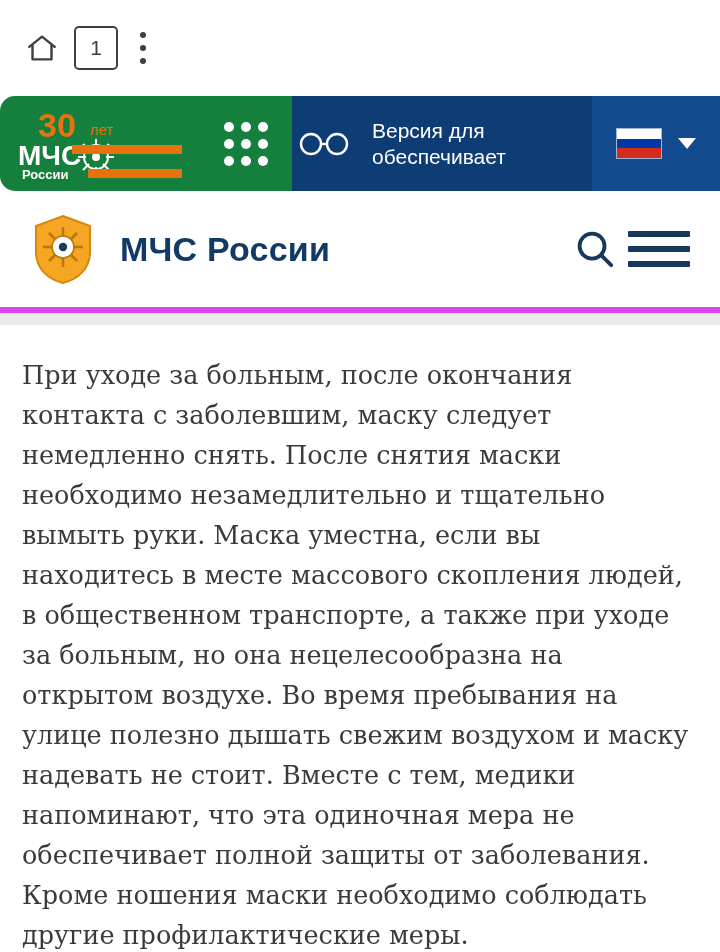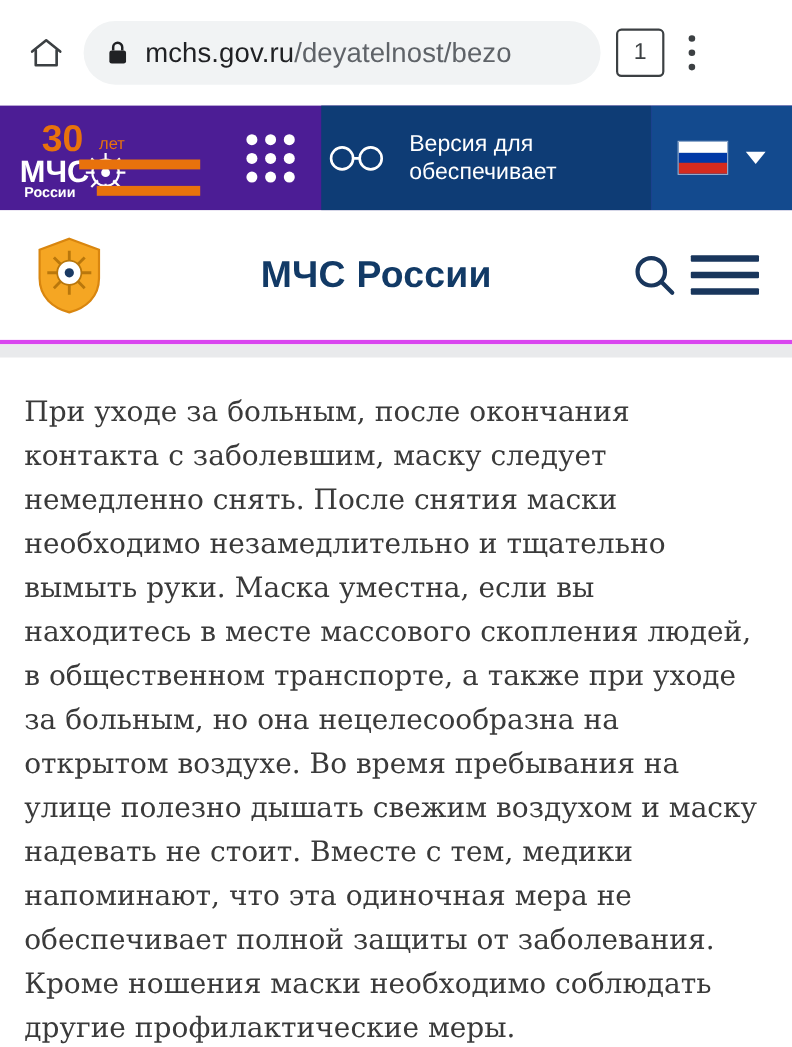--- a/index.html
+++ b/index.html
@@ -86,25 +86,26 @@
     width: 6px;
     height: 6px;
     border-radius: 50%;
     background: #3c4043;
     margin: 3.5px 0;
   }
 
   
   .site-topbar {
     height: 95px;
-    background: #4c1d95;
+    background: #15803d;
     display: flex;
     align-items: stretch;
     color: #ffffff;
     position: relative;
+    border-radius: 15px;
   }
   .logo30 {
     width: 200px;
     display: flex;
     align-items: center;
     justify-content: center;
     flex: 0 0 auto;
     position: relative;
   }
   .logo30 svg { display:block; }
@@ -174,22 +175,21 @@
   }
 
   
   .site-header {
     height: 122px;
     background: #ffffff;
     display: flex;
     align-items: center;
     padding: 0 28px;
     box-sizing: border-box;
-    border-bottom: 4px solid #d946ef;
-    text-align: center;
+    border-bottom: 6px solid #d946ef;
   }
   .emblem { width: 70px; flex: 0 0 auto; display:flex; align-items:center; justify-content:center;}
   .site-title {
     font-size: 34px;
     font-weight: bold;
     color: #123a66;
     margin-left: 22px;
     flex: 1 1 auto;
     letter-spacing: 0.2px;
   }
@@ -235,29 +235,20 @@
 
 <div class="browser-bar">
 
   <div class="home-btn">
     <svg width="34" height="34" viewBox="0 0 24 24" fill="none" stroke="#3c4043" stroke-width="1.7" stroke-linecap="round" stroke-linejoin="round">
       <path d="M3 11.2 12 4l9 7.2"></path>
       <path d="M5.3 10.4V20h13.4v-9.6"></path>
     </svg>
   </div>
 
-  <div class="omnibox">
-    <span class="lock-icon">
-      <svg width="22" height="26" viewBox="0 0 20 24">
-        <rect x="3" y="10" width="14" height="11" rx="2" fill="#202124"></rect>
-        <path d="M6.2 10V7.4a3.8 3.8 0 0 1 7.6 0V10" fill="none" stroke="#202124" stroke-width="2.1"></path>
-      </svg>
-    </span>
-    <span class="url-text"><span>mchs.gov.ru</span><span class="dim">/deyatelnost/bezo</span></span>
-  </div>
 
   <div class="tab-count">
     <span>1</span>
   </div>
 
   <div class="menu-dots">
     <i></i>
     <i></i>
     <i></i>
   </div>

